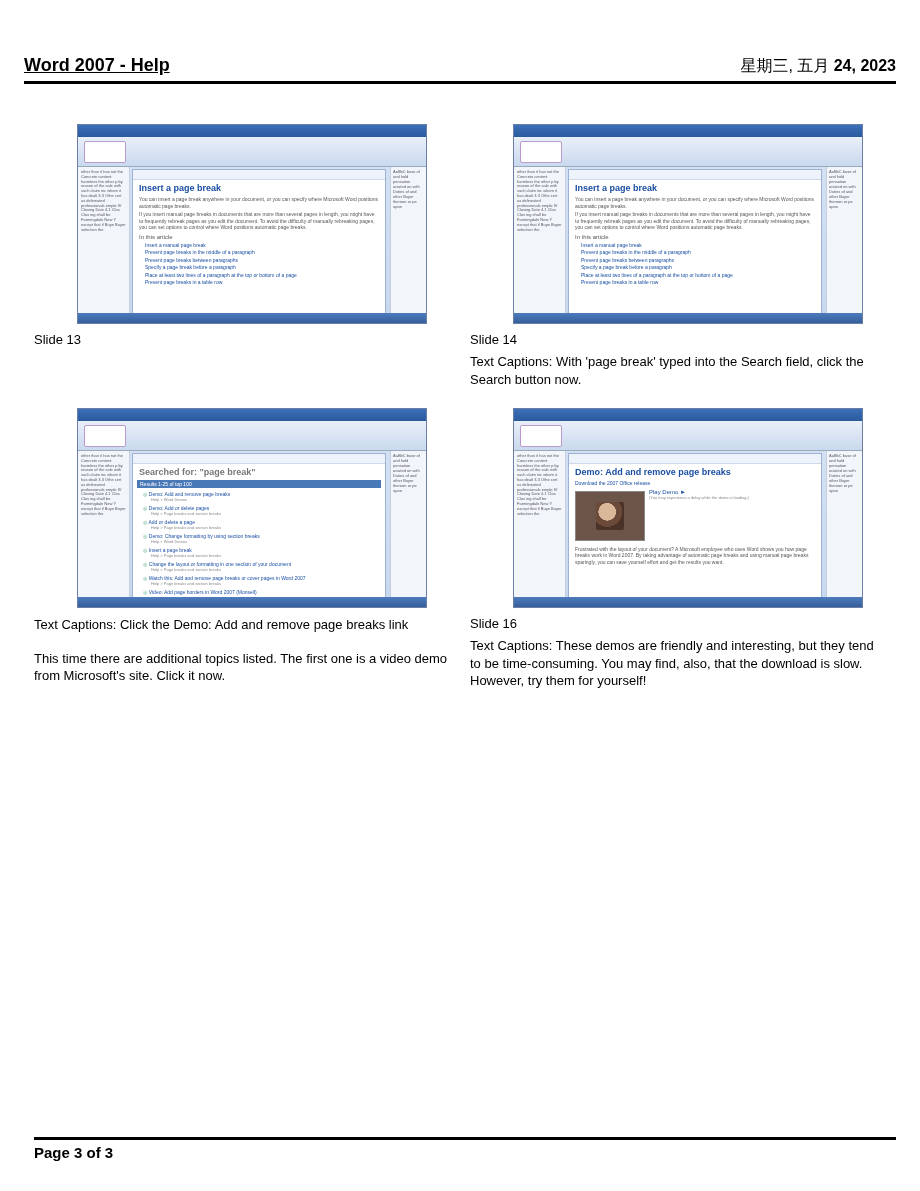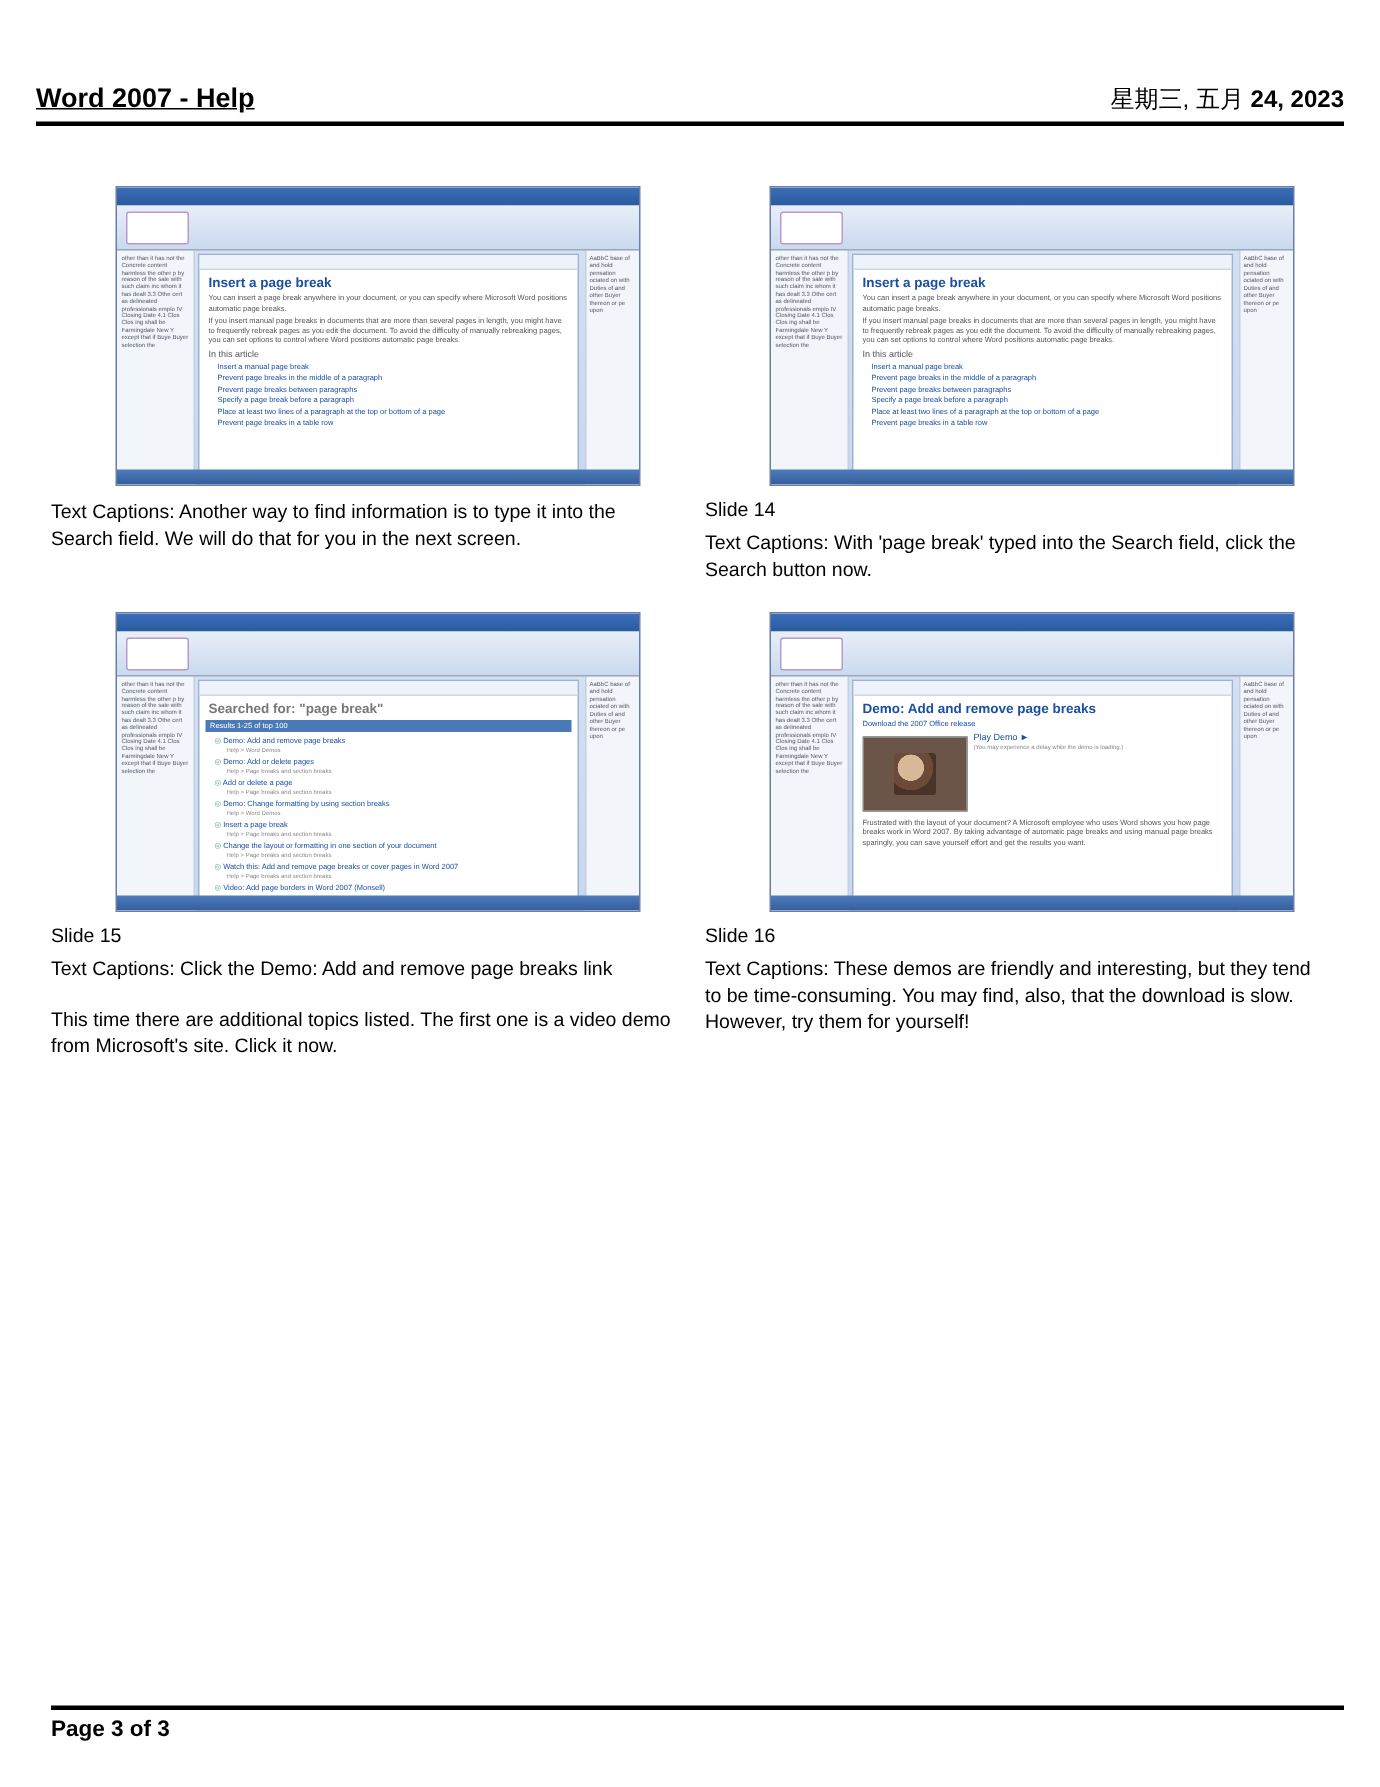--- a/index.html
+++ b/index.html
@@ -103,21 +103,21 @@
               <span class="h-link">Prevent page breaks in the middle of a paragraph</span>
               <span class="h-link">Prevent page breaks between paragraphs</span>
               <span class="h-link">Specify a page break before a paragraph</span>
               <span class="h-link">Place at least two lines of a paragraph at the top or bottom of a page</span>
               <span class="h-link">Prevent page breaks in a table row</span>
     </div>
       <div class="rightcol">AaBbC base of and hold pensation ociated on with Duties of and other Buyer thereon or pe upon</div>
     </div>
     <div class="statusbar"></div>
   </div>
-        <div class="slide-caption">Text Captions: Another way to find information is to type it into the Search field.  We will do that for you in the next screen.</div>
+        <div class="slide-label">Slide 13</div>
       </div>
       <div class="slide-block">
         <div class="thumb">
     <div class="titlebar"></div>
     <div class="ribbon"></div>
     <div class="body">
       <div class="leftcol">other than it has not the Concrete content harmless the other p by reason of the sale with such claim inc whom it has dealt 3.3 Othe cert as delineated professionals emplo IV Closing Date 4.1 Clos Clos ing shall be Farmingdale New Y except that if Buye Buyer selection the</div>
       <div class="helppane">
       <div class="h-toolbar"></div>
       <div class="h-title">Insert a page break</div>
@@ -164,21 +164,20 @@
                 <div class="res-item">Watch this: Add and remove page breaks or cover pages in Word 2007</div>
                 <div class="res-sub">Help &gt; Page breaks and section breaks</div>
                 <div class="res-item">Video: Add page borders in Word 2007 (Monsell)</div>
                 <div class="res-sub"></div>
       </div>
     </div>
       <div class="rightcol">AaBbC base of and hold pensation ociated on with Duties of and other Buyer thereon or pe upon</div>
     </div>
     <div class="statusbar"></div>
   </div>
-        <div class="slide-label">Slide 15</div>
         <div class="slide-caption">Text Captions: Click the Demo: Add and remove page breaks link</div>
         <div class="slide-caption" style="margin-top: 16px;">This time there are additional topics listed.  The first one is a video demo from Microsoft's site. Click it now.</div>
       </div>
       <div class="slide-block">
         <div class="thumb">
     <div class="titlebar"></div>
     <div class="ribbon"></div>
     <div class="body">
       <div class="leftcol">other than it has not the Concrete content harmless the other p by reason of the sale with such claim inc whom it has dealt 3.3 Othe cert as delineated professionals emplo IV Closing Date 4.1 Clos Clos ing shall be Farmingdale New Y except that if Buye Buyer selection the</div>
       <div class="helppane">

